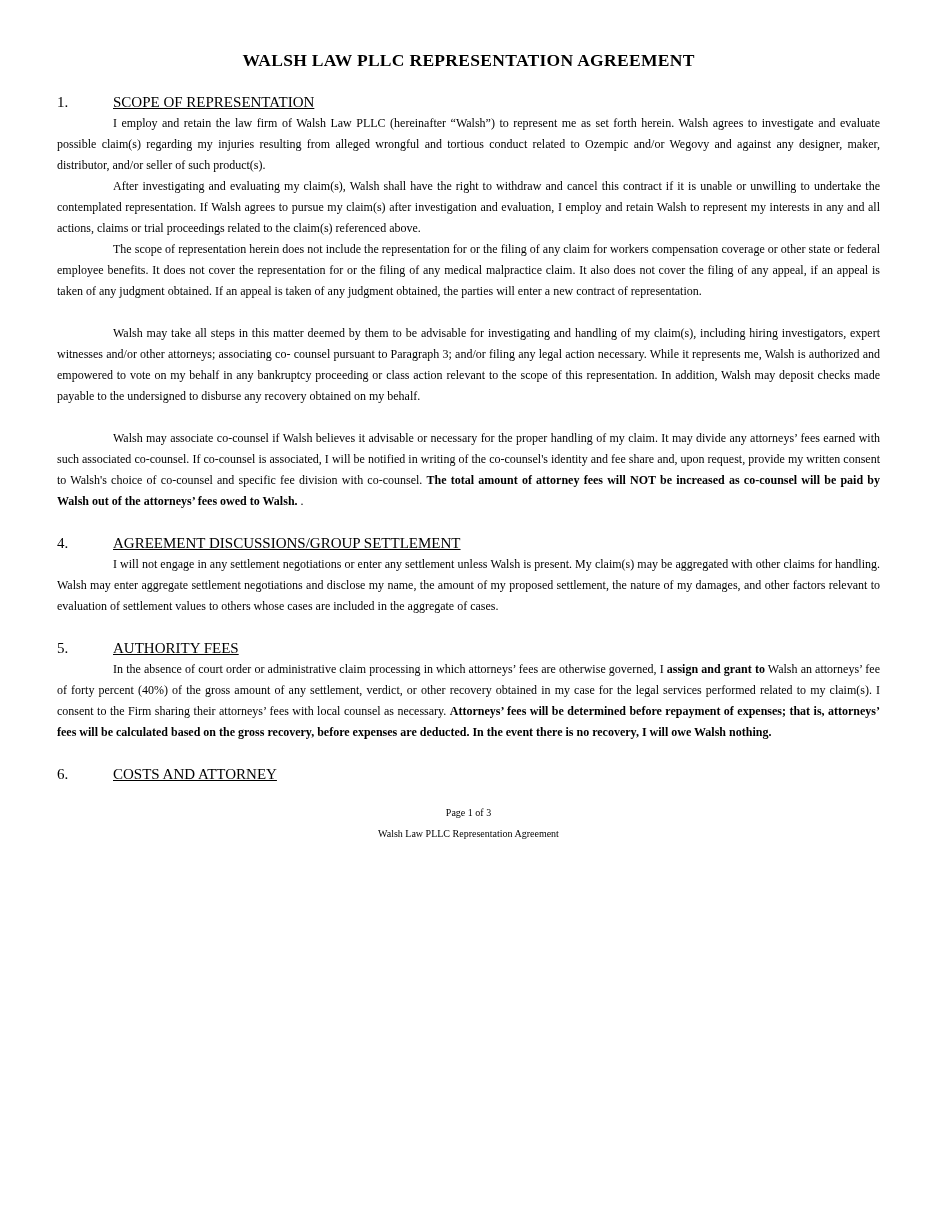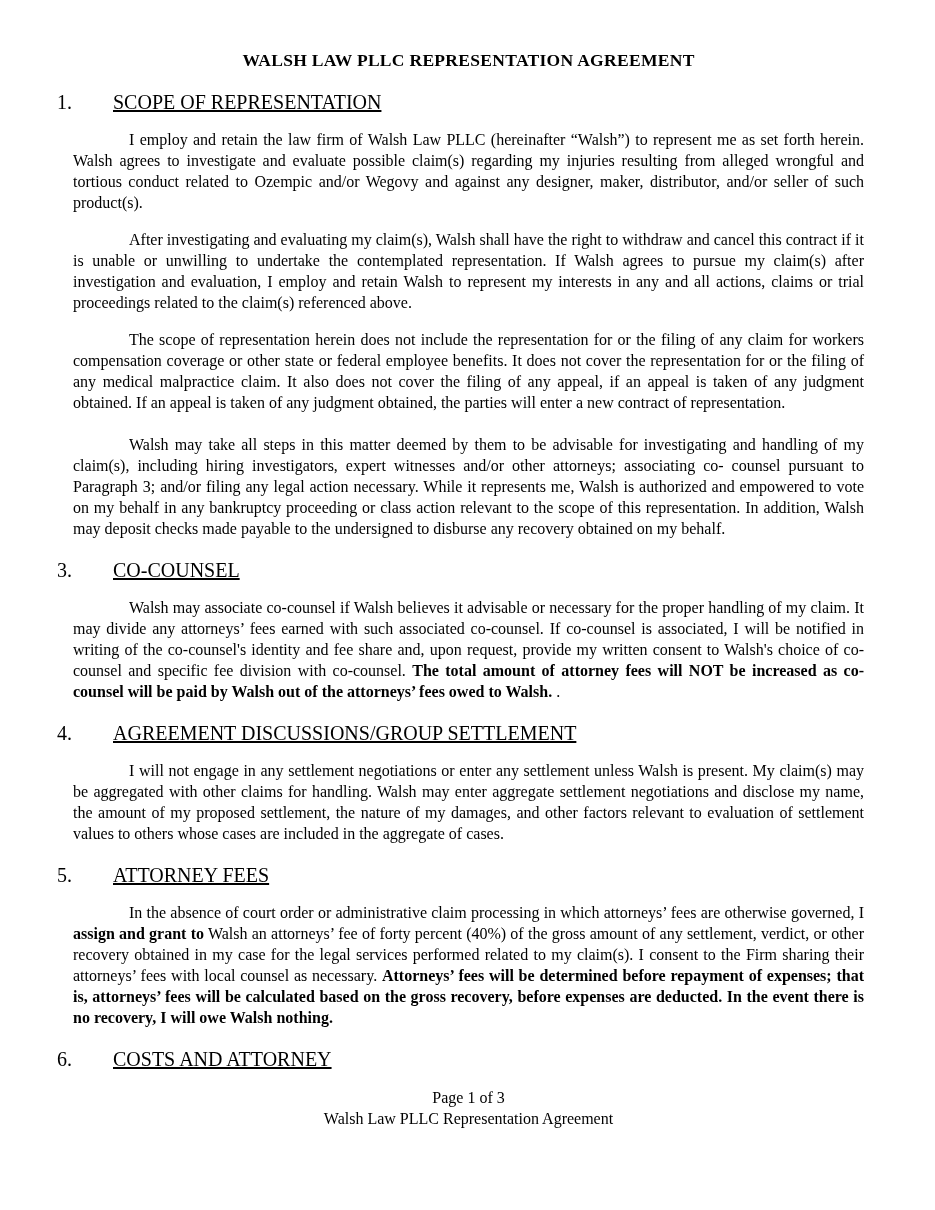--- a/index.html
+++ b/index.html
@@ -26,42 +26,42 @@
     font-weight: bold;
     text-align: center;
     letter-spacing: 0.3px;
     line-height: 21px;
   }
   .section {
     margin-top: 21px;
   }
   .section:first-of-type { margin-top: 20px; }
   .section-heading {
-    font-size: 20px;
+    font-size: 15px;
     line-height: 21px;
   }
   .section-num {
     display: inline-block;
     width: 56px;
   }
   .section-title {
     text-decoration: underline;
   }
   .section p {
-    margin: 16px;
-    font-size: 16px;
+    margin: 0;
+    font-size: 12px;
     line-height: 21px;
     text-align: justify;
     text-indent: 56px;
   }
   .b { font-weight: bold; }
   .footer {
     margin-top: 17px;
     text-align: center;
-    font-size: 16px;
+    font-size: 10px;
     line-height: 21px;
   }
   .footer div { margin: 0; }
 </style>
 </head>
 <body>
 
 <div class="page">
   <h1 class="doc-title">WALSH LAW PLLC REPRESENTATION AGREEMENT</h1>
 
@@ -69,29 +69,28 @@
       <div class="section">
         <div class="section-heading"><span class="section-num">1.</span><span class="section-title">SCOPE OF REPRESENTATION</span></div>
         <p><span>I employ and retain the law firm of Walsh Law PLLC (hereinafter “Walsh”) to represent me as set forth herein.  Walsh agrees to investigate and evaluate possible claim(s) regarding my injuries resulting from alleged wrongful and tortious conduct related to Ozempic and/or Wegovy and against any designer, maker, distributor, and/or seller of such product(s).</span></p>
         <p><span>After investigating and evaluating my claim(s), Walsh shall have the right to withdraw and cancel this contract if it is unable or unwilling to undertake the contemplated representation. If Walsh agrees to pursue my claim(s) after investigation and evaluation, I employ and retain Walsh to represent my interests in any and all actions, claims or trial proceedings related to the claim(s) referenced above.</span></p>
         <p><span>The scope of representation herein does not include the representation for or the filing of any claim for workers compensation coverage or other state or federal employee benefits.  It does not cover the representation for or the filing of any medical malpractice claim. It also does not cover the filing of any appeal, if an appeal is taken of any judgment obtained. If an appeal is taken of any judgment obtained, the parties will enter a new contract of representation.</span></p>
       </div>
       <div class="section">
         <p><span>Walsh may take all steps in this matter deemed by them to be advisable for investigating and handling of my claim(s), including hiring investigators, expert witnesses and/or other attorneys; associating co- counsel pursuant to Paragraph 3; and/or filing any legal action necessary. While it represents me, Walsh is authorized and empowered to vote on my behalf in any bankruptcy proceeding or class action relevant to the scope of this representation.  In addition, Walsh may deposit checks made payable to the undersigned to disburse any recovery obtained on my behalf.</span></p>
       </div>
       <div class="section">
-        <div class="section-heading"><span class="section-num">3.</span><span class="section-title">CO-COUNSEL</span></div>
         <p><span>Walsh may associate co-counsel if Walsh believes it advisable or necessary for the proper handling of my claim. It may divide any attorneys’ fees earned with such associated co-counsel. If co-counsel is associated, I will be notified in writing of the co-counsel's identity and fee share and, upon request, provide my written consent to Walsh's choice of co-counsel and specific fee division with co-counsel.  </span><span class="b">The total amount of attorney fees will NOT be increased as co-counsel will be paid by Walsh out of the attorneys’ fees owed to Walsh.</span><span> .</span></p>
       </div>
       <div class="section">
         <div class="section-heading"><span class="section-num">4.</span><span class="section-title">AGREEMENT DISCUSSIONS/GROUP SETTLEMENT</span></div>
         <p><span>I will not engage in any settlement negotiations or enter any settlement unless Walsh is present. My claim(s) may be aggregated with other claims for handling. Walsh may enter aggregate settlement negotiations and disclose my name, the amount of my proposed settlement, the nature of my damages, and other factors relevant to evaluation of settlement values to others whose cases are included in the aggregate of cases.</span></p>
       </div>
       <div class="section">
-        <div class="section-heading"><span class="section-num">5.</span><span class="section-title">ATTORNEY FEES</span></div>
+        <div class="section-heading"><span class="section-num">5.</span><span class="section-title">AUTHORITY FEES</span></div>
         <p><span>In the absence of court order or administrative claim processing in which attorneys’ fees are otherwise governed, I </span><span class="b">assign and grant to</span><span> Walsh an attorneys’ fee of forty percent (40%) of the gross amount of any settlement, verdict, or other recovery obtained in my case for the legal services performed related to my claim(s). I consent to the Firm sharing their attorneys’ fees with local counsel as necessary. </span><span class="b">Attorneys’ fees will be determined before repayment of expenses; that is, attorneys’ fees will be calculated based on the gross recovery, before expenses are deducted.  In the event there is no recovery, I will owe Walsh nothing.</span></p>
       </div>
       <div class="section">
         <div class="section-heading"><span class="section-num">6.</span><span class="section-title">COSTS AND ATTORNEY</span></div>
       </div>
     </div>
 
   <div class="footer">
     <div>Page 1 of 3</div>
     <div>Walsh Law PLLC Representation Agreement</div>

